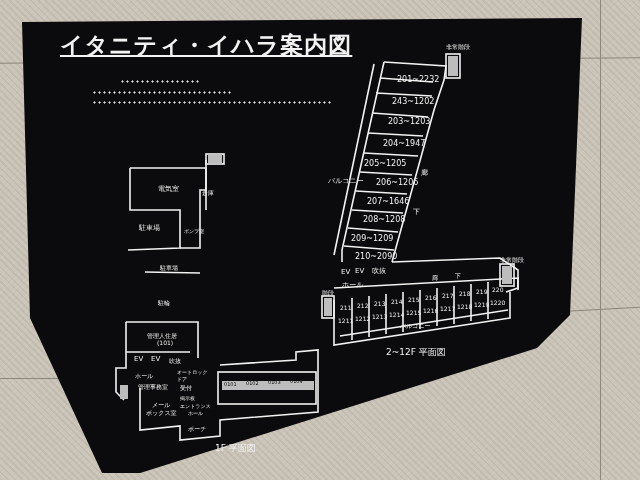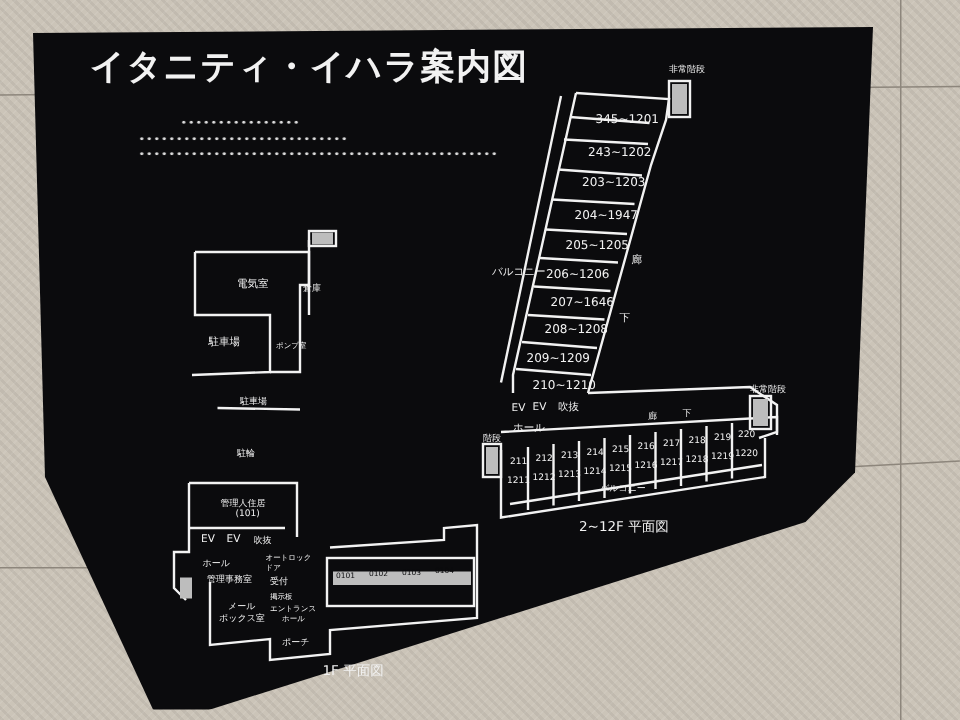--- a/index.html
+++ b/index.html
@@ -8,21 +8,21 @@
   .wall{position:absolute;inset:0;
     background:
       repeating-linear-gradient(45deg,rgba(0,0,0,.05) 0 2px,transparent 2px 5px),
       repeating-linear-gradient(-45deg,rgba(255,255,255,.07) 0 1px,transparent 1px 4px),
       #cbc4b8;}
   .joint{position:absolute;background:#8d867c;}
   .sign{position:absolute;left:22px;top:18px;width:560px;height:455px;
         background:#0b0b0d;
         clip-path:polygon(0 4px,560px 0,548px 297px,515px 330px,96px 462px,80px 455px,8px 300px);}
   .t{position:absolute;color:#f2f2f2;white-space:nowrap;line-height:1;}
-  .title{left:60px;top:34px;font-size:23px;font-weight:bold;letter-spacing:1px;}
+  .title{left:60px;top:34px;font-size:23px;font-weight:bold;letter-spacing:1px;text-decoration:underline;}
   .braille{position:absolute;height:3px;
     background:radial-gradient(circle,#ddd 0.9px,transparent 1.2px) 0 0/5px 3px repeat-x;}
   svg{position:absolute;left:0;top:0;}
   .lbl{font-size:7px;}
   .lbl6{font-size:6px;}
   .unit{font-size:8px;}
 </style>
 </head>
 <body>
 
@@ -91,30 +91,30 @@
     <rect x="448" y="56" width="10" height="20"></rect>
     <rect x="324" y="298" width="8" height="18"></rect>
     <rect x="502" y="266" width="10" height="18"></rect>
     <rect x="208" y="155" width="14" height="8"></rect>
     <rect x="120" y="385" width="8" height="14"></rect>
     <rect x="222" y="381" width="92" height="9"></rect>
   </g>
 </svg>
 
 <div class="t lbl6" style="left:446px;top:44px">非常階段</div>
-<div class="t unit" style="left:397px;top:76px">345~1201</div>
+<div class="t unit" style="left:397px;top:76px">201~2232</div>
 <div class="t unit" style="left:392px;top:98px">243~1202</div>
 <div class="t unit" style="left:388px;top:118px">203~1203</div>
 <div class="t unit" style="left:383px;top:140px">204~1947</div>
-<div class="t unit" style="left:377px;top:160px">205~1205</div>
-<div class="t unit" style="left:364px;top:179px">206~1206</div>
+<div class="t unit" style="left:364px;top:160px">205~1205</div>
+<div class="t unit" style="left:376px;top:179px">206~1206</div>
 <div class="t unit" style="left:367px;top:198px">207~1646</div>
 <div class="t unit" style="left:363px;top:216px">208~1208</div>
 <div class="t unit" style="left:351px;top:235px">209~1209</div>
-<div class="t unit" style="left:355px;top:253px">210~1210</div>
+<div class="t unit" style="left:355px;top:253px">210~2090</div>
 <div class="t lbl" style="left:328px;top:178px">バルコニー</div>
 <div class="t lbl" style="left:421px;top:170px">廊</div>
 <div class="t lbl" style="left:413px;top:209px">下</div>
 <div class="t lbl" style="left:341px;top:269px">EV</div>
 <div class="t lbl" style="left:355px;top:268px">EV</div>
 <div class="t lbl" style="left:372px;top:268px">吹抜</div>
 <div class="t lbl" style="left:342px;top:282px">ホール</div>
 <div class="t lbl6" style="left:432px;top:275px">廊</div>
 <div class="t lbl6" style="left:455px;top:273px">下</div>
 <div class="t lbl6" style="left:500px;top:257px">非常階段</div>

